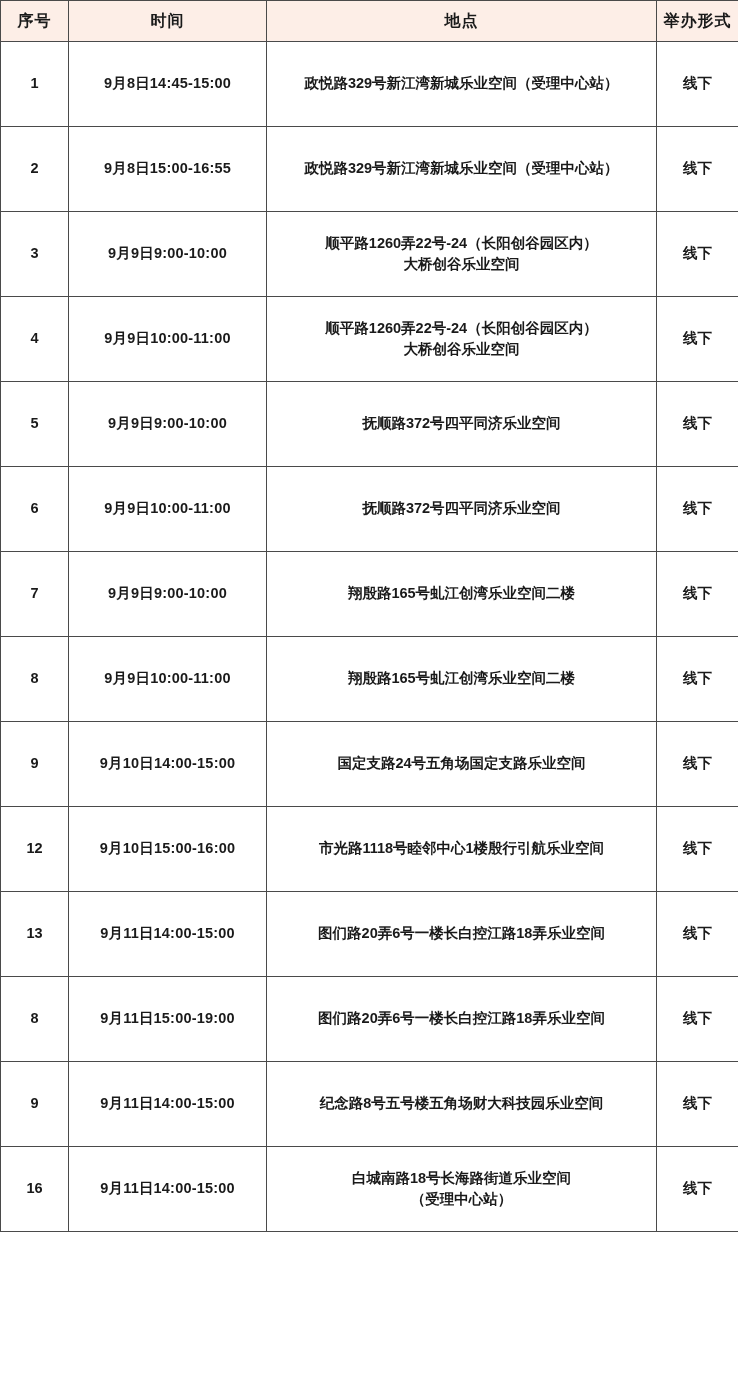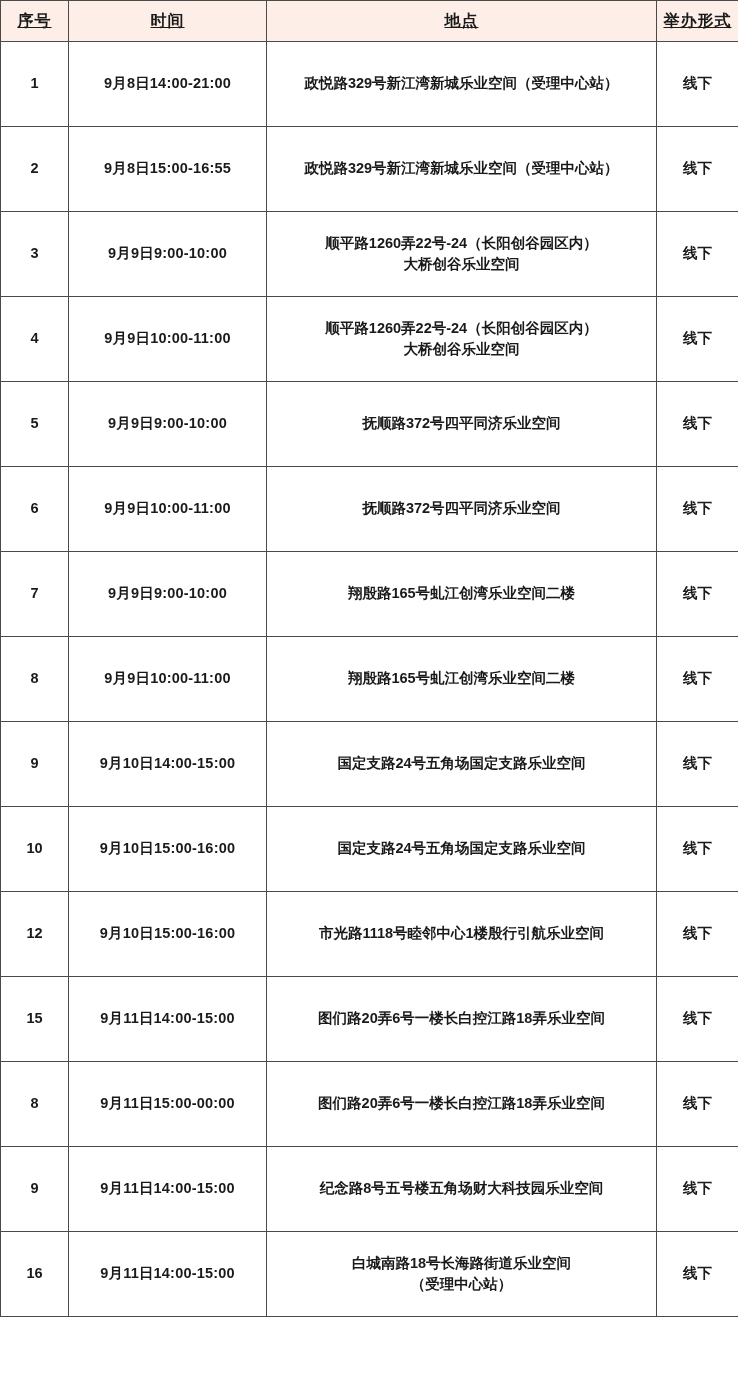--- a/index.html
+++ b/index.html
@@ -27,21 +27,20 @@
     text-align: center;
     vertical-align: middle;
     color: #1a1a1a;
   }
   .schedule-table thead th {
     background: #fdeee7;
     height: 38px;
     font-size: 16px;
     font-weight: bold;
     letter-spacing: 1px;
-    text-decoration: underline;
   }
   .schedule-table tbody td {
     height: 80px;
     font-size: 14.5px;
     font-weight: bold;
     line-height: 1.45;
   }
   td.index-cell {
     font-size: 15px;
   }
@@ -72,21 +71,21 @@
     <tr>
       <th>序号</th>
       <th>时间</th>
       <th>地点</th>
       <th>举办形式</th>
     </tr>
   </thead>
   <tbody id="table-body">
       <tr>
         <td class="index-cell">1</td>
-        <td class="time-cell">9月8日14:00-21:00</td>
+        <td class="time-cell">9月8日14:45-15:00</td>
         <td class="place-cell">
           <span class="place-line">政悦路329号新江湾新城乐业空间（受理中心站）</span>
         </td>
         <td class="form-cell">线下</td>
       </tr>
       <tr>
         <td class="index-cell">2</td>
         <td class="time-cell">9月8日15:00-16:55</td>
         <td class="place-cell">
           <span class="place-line">政悦路329号新江湾新城乐业空间（受理中心站）</span>
@@ -145,46 +144,38 @@
       </tr>
       <tr>
         <td class="index-cell">9</td>
         <td class="time-cell">9月10日14:00-15:00</td>
         <td class="place-cell">
           <span class="place-line">国定支路24号五角场国定支路乐业空间</span>
         </td>
         <td class="form-cell">线下</td>
       </tr>
       <tr>
-        <td class="index-cell">10</td>
-        <td class="time-cell">9月10日15:00-16:00</td>
-        <td class="place-cell">
-          <span class="place-line">国定支路24号五角场国定支路乐业空间</span>
-        </td>
-        <td class="form-cell">线下</td>
-      </tr>
-      <tr>
         <td class="index-cell">12</td>
         <td class="time-cell">9月10日15:00-16:00</td>
         <td class="place-cell">
           <span class="place-line">市光路1118号睦邻中心1楼殷行引航乐业空间</span>
         </td>
         <td class="form-cell">线下</td>
       </tr>
       <tr>
-        <td class="index-cell">15</td>
+        <td class="index-cell">13</td>
         <td class="time-cell">9月11日14:00-15:00</td>
         <td class="place-cell">
           <span class="place-line">图们路20弄6号一楼长白控江路18弄乐业空间</span>
         </td>
         <td class="form-cell">线下</td>
       </tr>
       <tr>
         <td class="index-cell">8</td>
-        <td class="time-cell">9月11日15:00-00:00</td>
+        <td class="time-cell">9月11日15:00-19:00</td>
         <td class="place-cell">
           <span class="place-line">图们路20弄6号一楼长白控江路18弄乐业空间</span>
         </td>
         <td class="form-cell">线下</td>
       </tr>
       <tr>
         <td class="index-cell">9</td>
         <td class="time-cell">9月11日14:00-15:00</td>
         <td class="place-cell">
           <span class="place-line">纪念路8号五号楼五角场财大科技园乐业空间</span>

